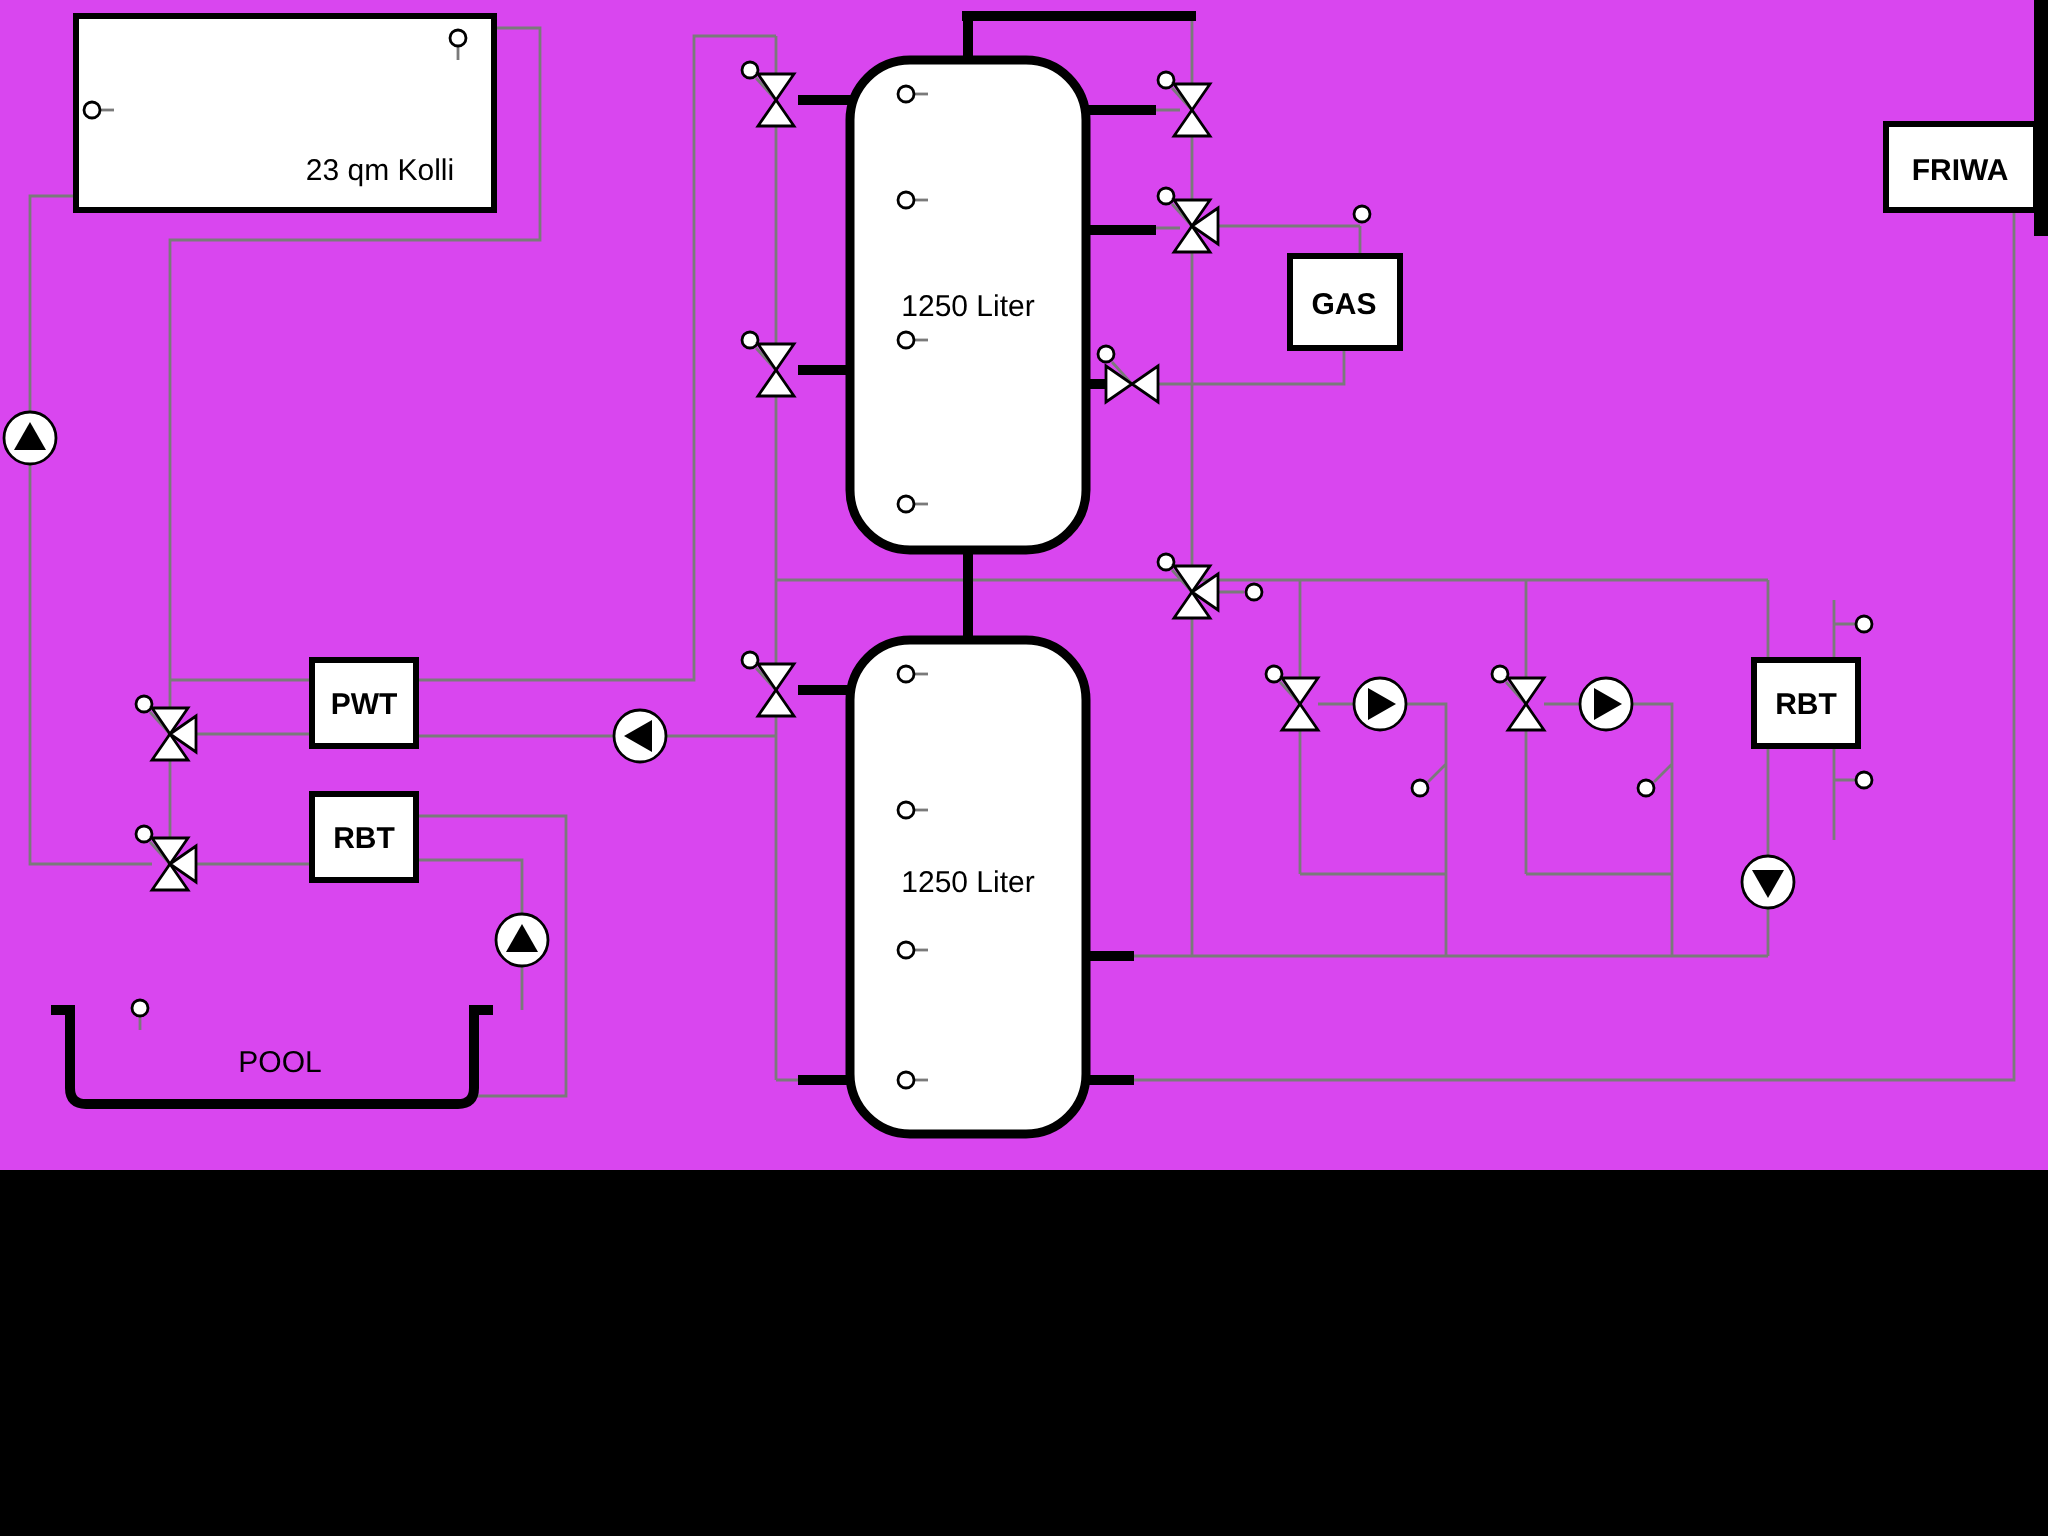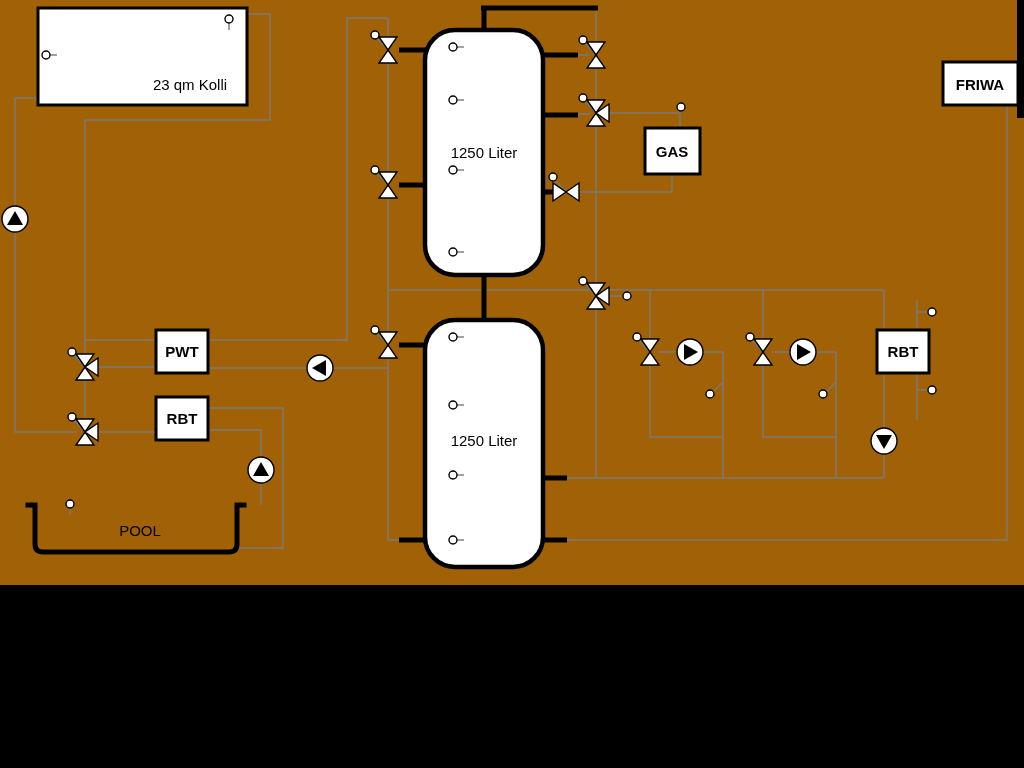--- a/index.html
+++ b/index.html
@@ -1,16 +1,16 @@
 <!DOCTYPE html>
 <html><head>
 <meta charset="utf-8">
 <style>
   html,body{margin:0;padding:0;background:#fff;}
-  #stage{position:relative;width:1024px;height:768px;background:#a16207;overflow:hidden;
+  #stage{position:relative;width:1024px;height:768px;background:#d946ef;overflow:hidden;
          font-family:"Liberation Sans",sans-serif;}
   svg{display:block;}
   .pipe{stroke:#7a7a7a;stroke-width:1.4;fill:none;}
   .thick{stroke:#000;stroke-width:5;fill:none;}
   .box{fill:#fff;stroke:#000;stroke-width:3;}
   .tank{fill:#fff;stroke:#000;stroke-width:4.5;}
   .poolwall{stroke:#000;stroke-width:5;fill:none;stroke-linecap:square;}
   .sym{fill:#fff;stroke:#000;stroke-width:1.4;}
   .sym-fill{fill:#000;stroke:none;}
   .lbl{font-family:"Liberation Sans",sans-serif;font-size:15px;fill:#000;text-anchor:middle;}

